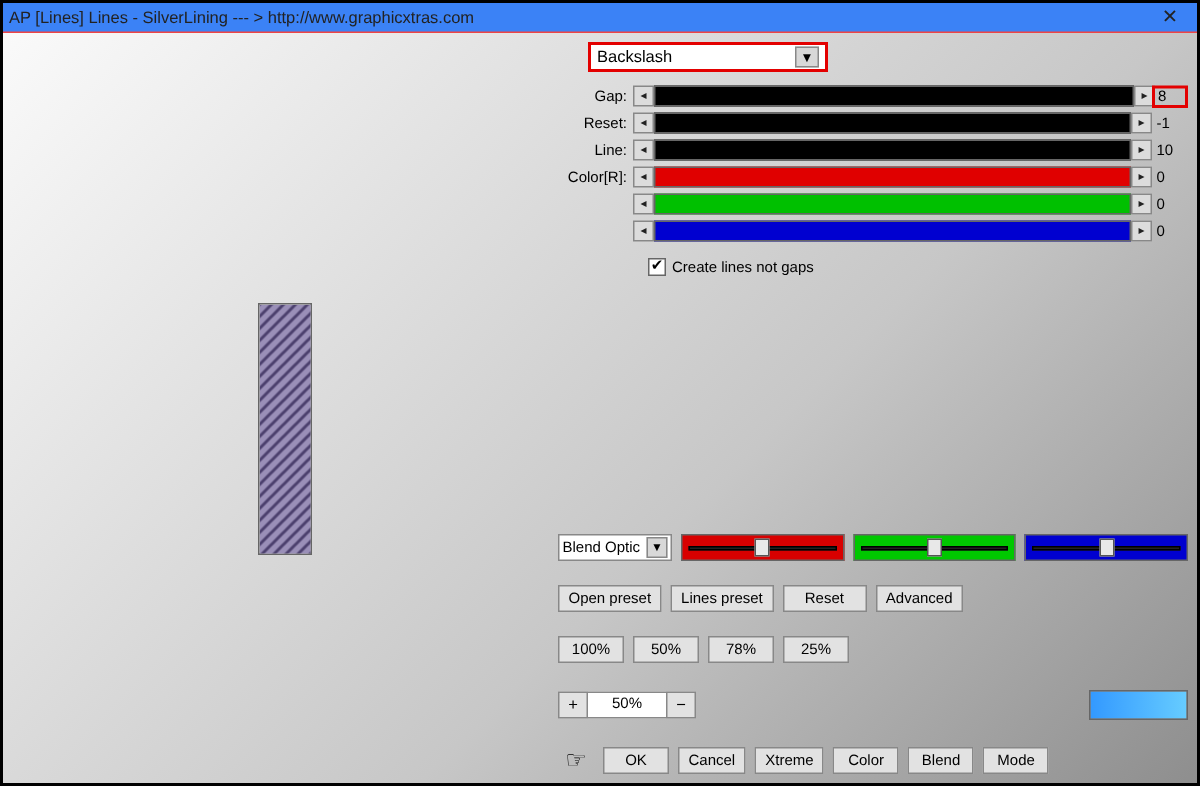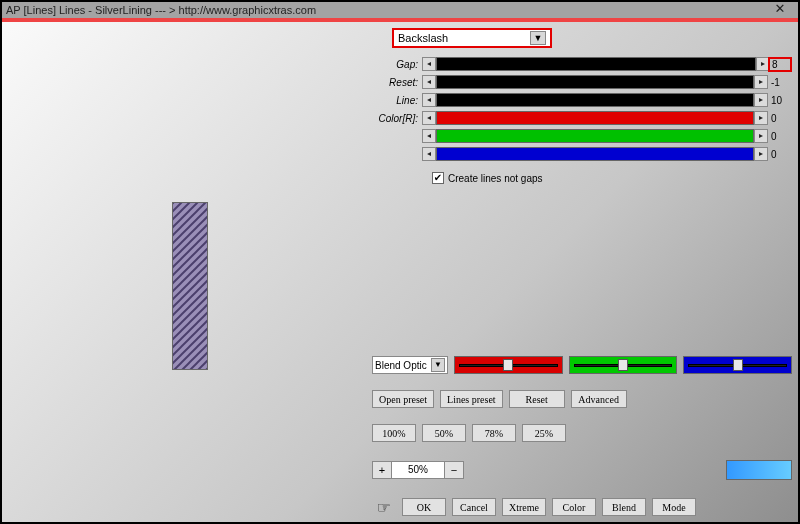--- a/index.html
+++ b/index.html
@@ -15,22 +15,22 @@
   .window {
     width: 800px;
     height: 524px;
     border: 2px solid #000;
     background: #fff;
     display: flex;
     flex-direction: column;
   }
   .titlebar {
     height: 20px;
-    background: #a3a3a3;
-    border-bottom: 4px solid #ef4444;
+    background: #3b82f6;
+    border-bottom: 1px solid #ef4444;
     display: flex;
     align-items: center;
     padding: 0 4px;
     font-size: 11px;
     color: #222;
   }
   .titlebar .title { flex: 1; }
   .titlebar .close {
     width: 28px;
     height: 16px;
@@ -73,21 +73,20 @@
     flex-direction: column;
     gap: 2px;
   }
   .row { display: flex; align-items: center; height: 16px; }
   .row .label {
     width: 50px;
     text-align: right;
     padding-right: 4px;
     font-size: 10px;
     color: #000;
-    font-style: italic;
   }
   .mini-btn {
     width: 14px;
     height: 14px;
     background: #dcdcdc;
     border: 1px solid #888;
     font-size: 8px;
     line-height: 12px;
     text-align: center;
     cursor: default;
@@ -220,21 +219,20 @@
     height: 18px;
     min-width: 56px;
     padding: 0 6px;
     background: #e2e2e2;
     border: 1px solid #888;
     font-size: 10px;
     display:flex;
     align-items:center;
     justify-content:center;
     cursor: default;
-    font-family: Liberation Serif, serif;
   }
   .btn.sm { min-width: 44px; }
   .zoom-row {
     display:flex;
     align-items:center;
     gap:0;
     margin: 2px 0 4px 0;
   }
   .zoom-btn {
     width:20px; height:18px; border:1px solid #888;background:#e2e2e2;

